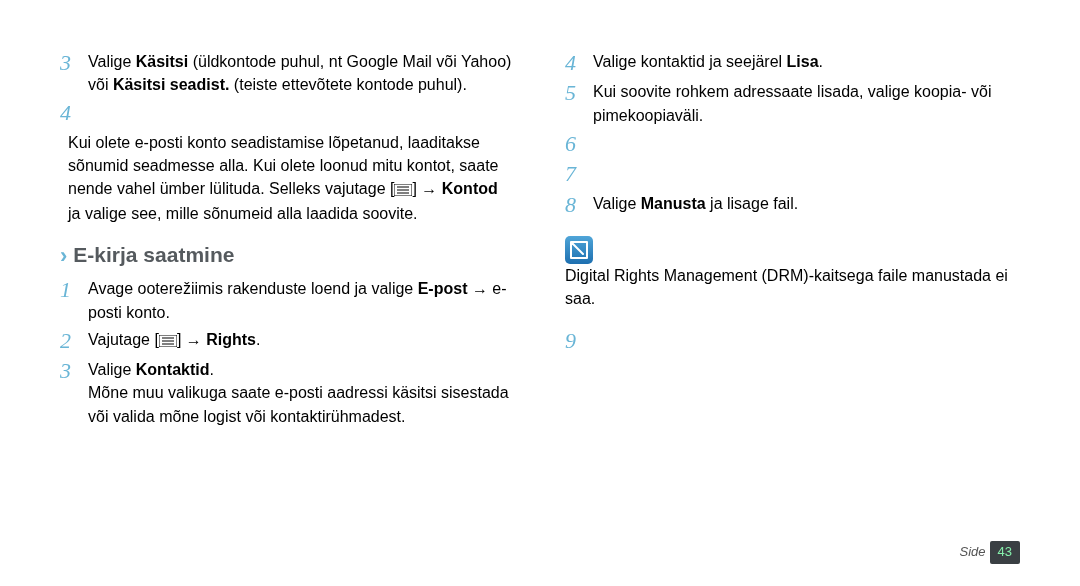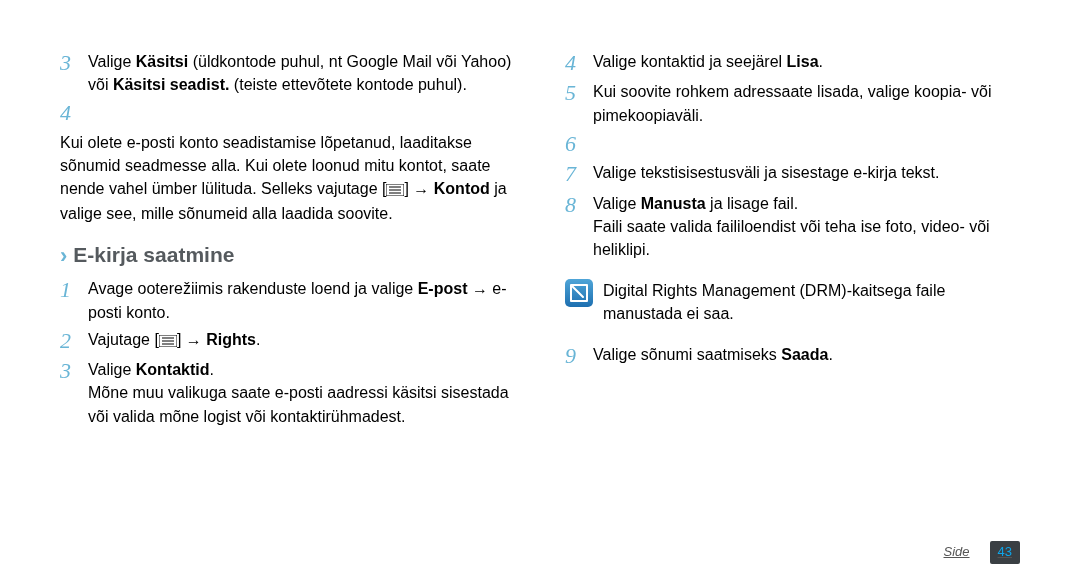--- a/index.html
+++ b/index.html
@@ -50,59 +50,59 @@
   .sub-heading .chevron {
     color: #69b5d6;
     font-weight: bold;
     margin-right: 6px;
     font-size: 22px;
   }
   .note {
     display: flex;
     align-items: flex-start;
     margin: 18px 0;
+    flex-direction: column;
   }
   .note-icon {
     width: 28px;
     height: 28px;
     background: linear-gradient(#4fa5d8, #1d6fb0);
     border-radius: 5px;
     flex-shrink: 0;
     margin-right: 10px;
     position: relative;
   }
   .note-icon svg {
     position: absolute;
     top: 4px;
     left: 4px;
     width: 20px;
     height: 20px;
   }
   .para-no-indent {
-    margin: 4px 0;
+    margin: 4px 8px;
   }
   .menu-icon {
     display: inline-block;
     vertical-align: -2px;
   }
   .footer {
     position: absolute;
     bottom: 22px;
     right: 60px;
     display: flex;
     align-items: center;
-    gap: 20px;
+    gap: 4px;
     font-size: 13px;
     font-style: italic;
     color: #555;
-    text-decoration: underline;
   }
   .page-badge {
     background: #3a3f43;
-    color: #0ea5e9;
+    color: #86efac;
     font-style: normal;
     padding: 2px 8px;
     border-radius: 2px;
     font-size: 13px;
   }
 </style>
 </head>
 <body>
 
 <div class="columns">
@@ -176,45 +176,40 @@
       <div class="num">5</div>
       <div class="etext">Kui soovite rohkem adressaate lisada, valige koopia- või pimekoopiaväli.</div>
     </div>
 
     <div class="entry">
       <div class="num">6</div>
     </div>
 
     <div class="entry">
       <div class="num">7</div>
-      <div class="etext">Valige tekstisisestusväli ja sisestage e-kirja tekst.</div>
     </div>
 
     <div class="entry">
       <div class="num">8</div>
       <div class="etext">
         <span>Valige </span><b>Manusta</b><span> ja lisage fail.</span>
-        <div>Faili saate valida faililoendist või teha ise foto, video- või heliklipi.</div>
       </div>
     </div>
 
     <div class="note">
       <div class="note-icon">
         <svg viewBox="0 0 20 20">
             <path d="M2 2 L18 2 L18 18 L2 18 Z M2 2 L14 14" stroke="#fff" stroke-width="2" fill="none" stroke-linejoin="round" stroke-linecap="round"></path>
           </svg>
       </div>
       <div>Digital Rights Management (DRM)-kaitsega faile manustada ei saa.</div>
     </div>
 
     <div class="entry">
       <div class="num">9</div>
-      <div class="etext">
-        <span>Valige sõnumi saatmiseks </span><b>Saada</b><span>.</span>
-      </div>
     </div>
 
 
   </div>
 </div>
 
 <div class="footer">
   <span>Side</span>
   <span class="page-badge">43</span>
 </div>

